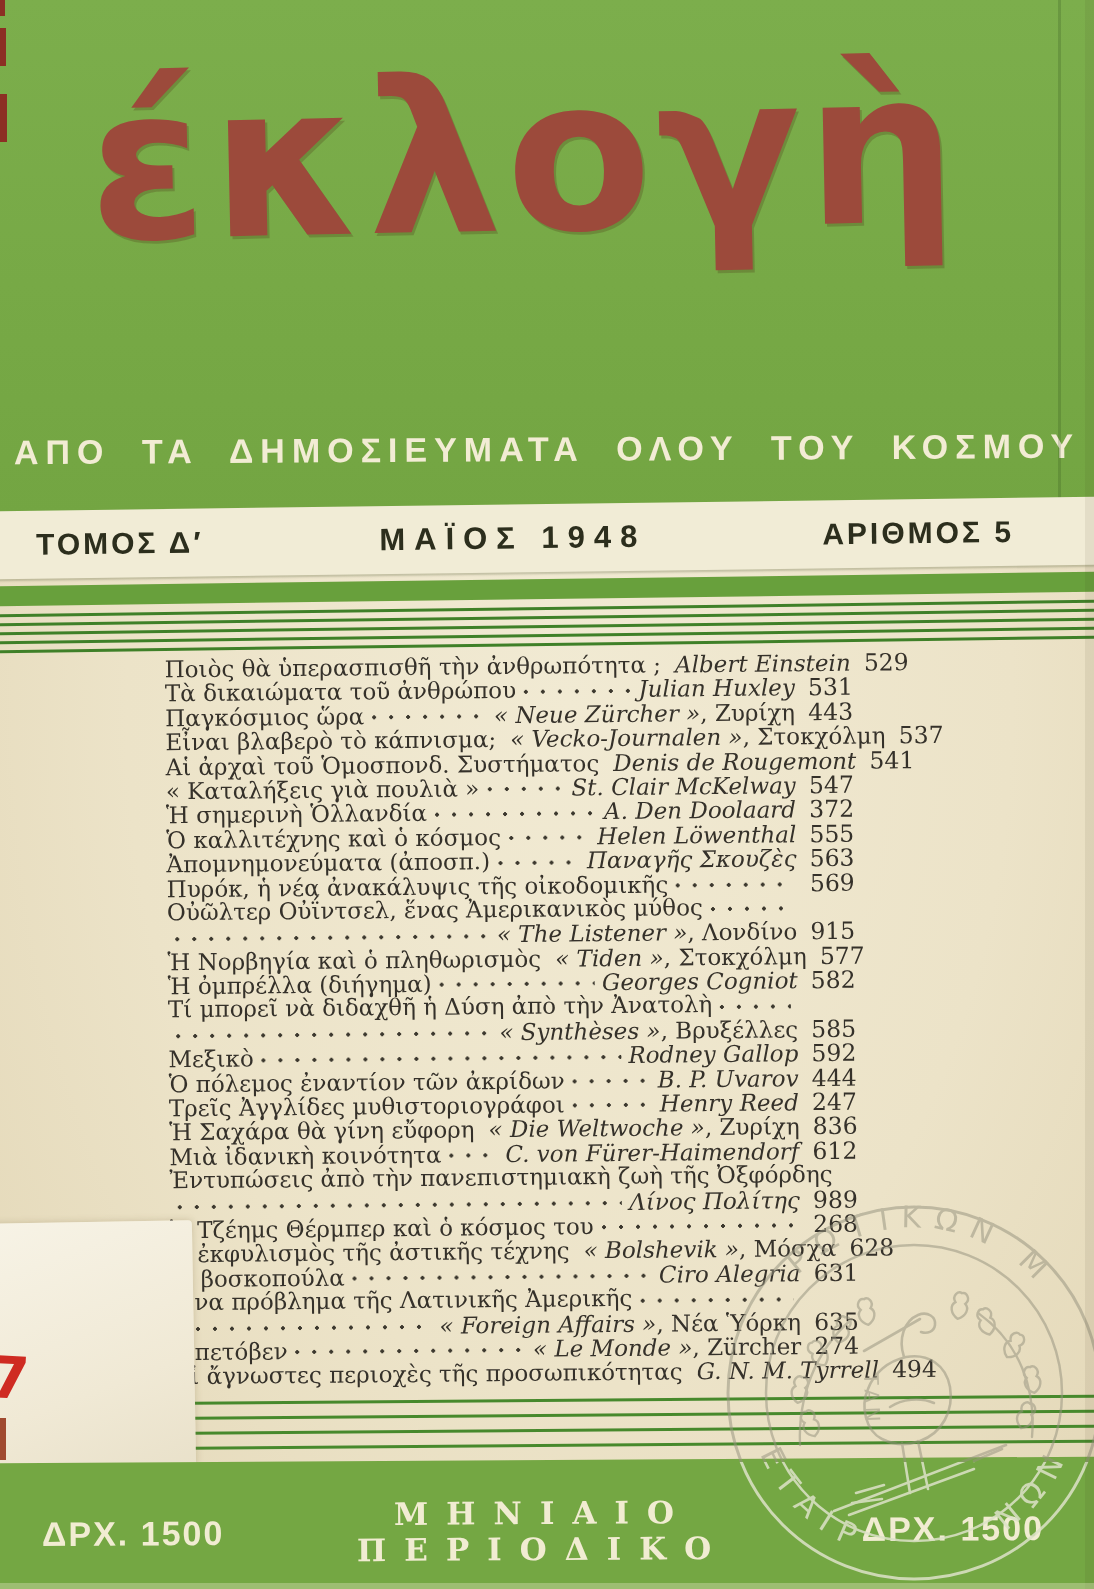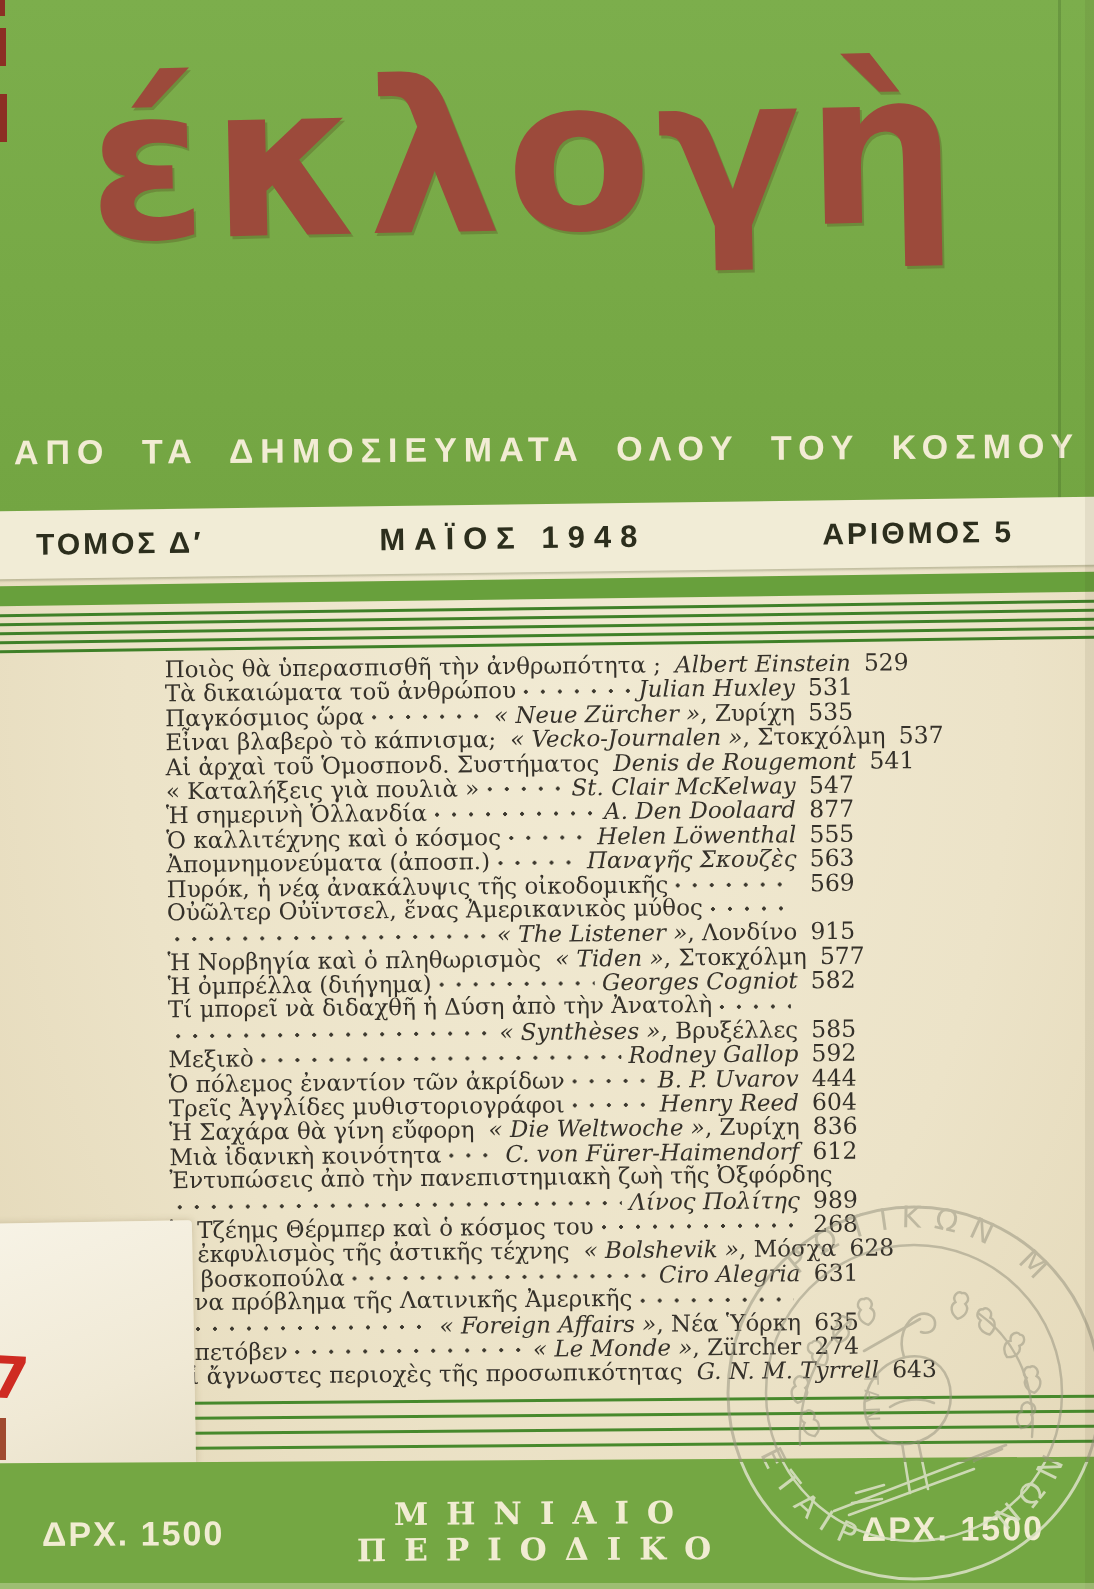--- a/index.html
+++ b/index.html
@@ -114,21 +114,21 @@
       <span class="lead"></span>
       <span class="si">Julian Huxley</span>
       <span class="sg"></span>
       <span class="pg">531</span>
     </div>
       <div class="row">
       <span class="t">Παγκόσμιος ὥρα</span>
       <span class="lead"></span>
       <span class="si">« Neue Zürcher »</span>
       <span class="sg">, Ζυρίχη</span>
-      <span class="pg">535</span>
+      <span class="pg">443</span>
     </div>
       <div class="row">
       <span class="t">Εἶναι βλαβερὸ τὸ κάπνισμα;</span>
       <span class="lead blank"></span>
       <span class="si">« Vecko-Journalen »</span>
       <span class="sg">, Στοκχόλμη</span>
       <span class="pg">537</span>
     </div>
       <div class="row">
       <span class="t">Αἱ ἀρχαὶ τοῦ Ὁμοσπονδ. Συστήματος</span>
@@ -142,21 +142,21 @@
       <span class="lead"></span>
       <span class="si">St. Clair McKelway</span>
       <span class="sg"></span>
       <span class="pg">547</span>
     </div>
       <div class="row">
       <span class="t">Ἡ σημερινὴ Ὁλλανδία</span>
       <span class="lead"></span>
       <span class="si">A. Den Doolaard</span>
       <span class="sg"></span>
-      <span class="pg">877</span>
+      <span class="pg">372</span>
     </div>
       <div class="row">
       <span class="t">Ὁ καλλιτέχνης καὶ ὁ κόσμος</span>
       <span class="lead"></span>
       <span class="si">Helen Löwenthal</span>
       <span class="sg"></span>
       <span class="pg">555</span>
     </div>
       <div class="row">
       <span class="t">Ἀπομνημονεύματα (ἀποσπ.)</span>
@@ -226,21 +226,21 @@
       <span class="lead"></span>
       <span class="si">B. P. Uvarov</span>
       <span class="sg"></span>
       <span class="pg">444</span>
     </div>
       <div class="row">
       <span class="t">Τρεῖς Ἀγγλίδες μυθιστοριογράφοι</span>
       <span class="lead"></span>
       <span class="si">Henry Reed</span>
       <span class="sg"></span>
-      <span class="pg">604</span>
+      <span class="pg">247</span>
     </div>
       <div class="row">
       <span class="t">Ἡ Σαχάρα θὰ γίνη εὔφορη</span>
       <span class="lead"></span>
       <span class="si">« Die Weltwoche »</span>
       <span class="sg">, Ζυρίχη</span>
       <span class="pg">836</span>
     </div>
       <div class="row">
       <span class="t">Μιὰ ἰδανικὴ κοινότητα</span>
@@ -303,21 +303,21 @@
       <span class="lead"></span>
       <span class="si">« Le Monde »</span>
       <span class="sg">, Zürcher</span>
       <span class="pg">274</span>
     </div>
       <div class="row">
       <span class="t">Οἱ ἄγνωστες περιοχὲς τῆς προσωπικότητας</span>
       <span class="lead blank"></span>
       <span class="si">G. N. M. Tyrrell</span>
       <span class="sg"></span>
-      <span class="pg">643</span>
+      <span class="pg">494</span>
     </div>
     </div>
 
   <div class="rules bottom">
     <div class="thin"></div>
     <div class="thin"></div>
     <div class="thin"></div>
     <div class="thin"></div>
   </div>
 

